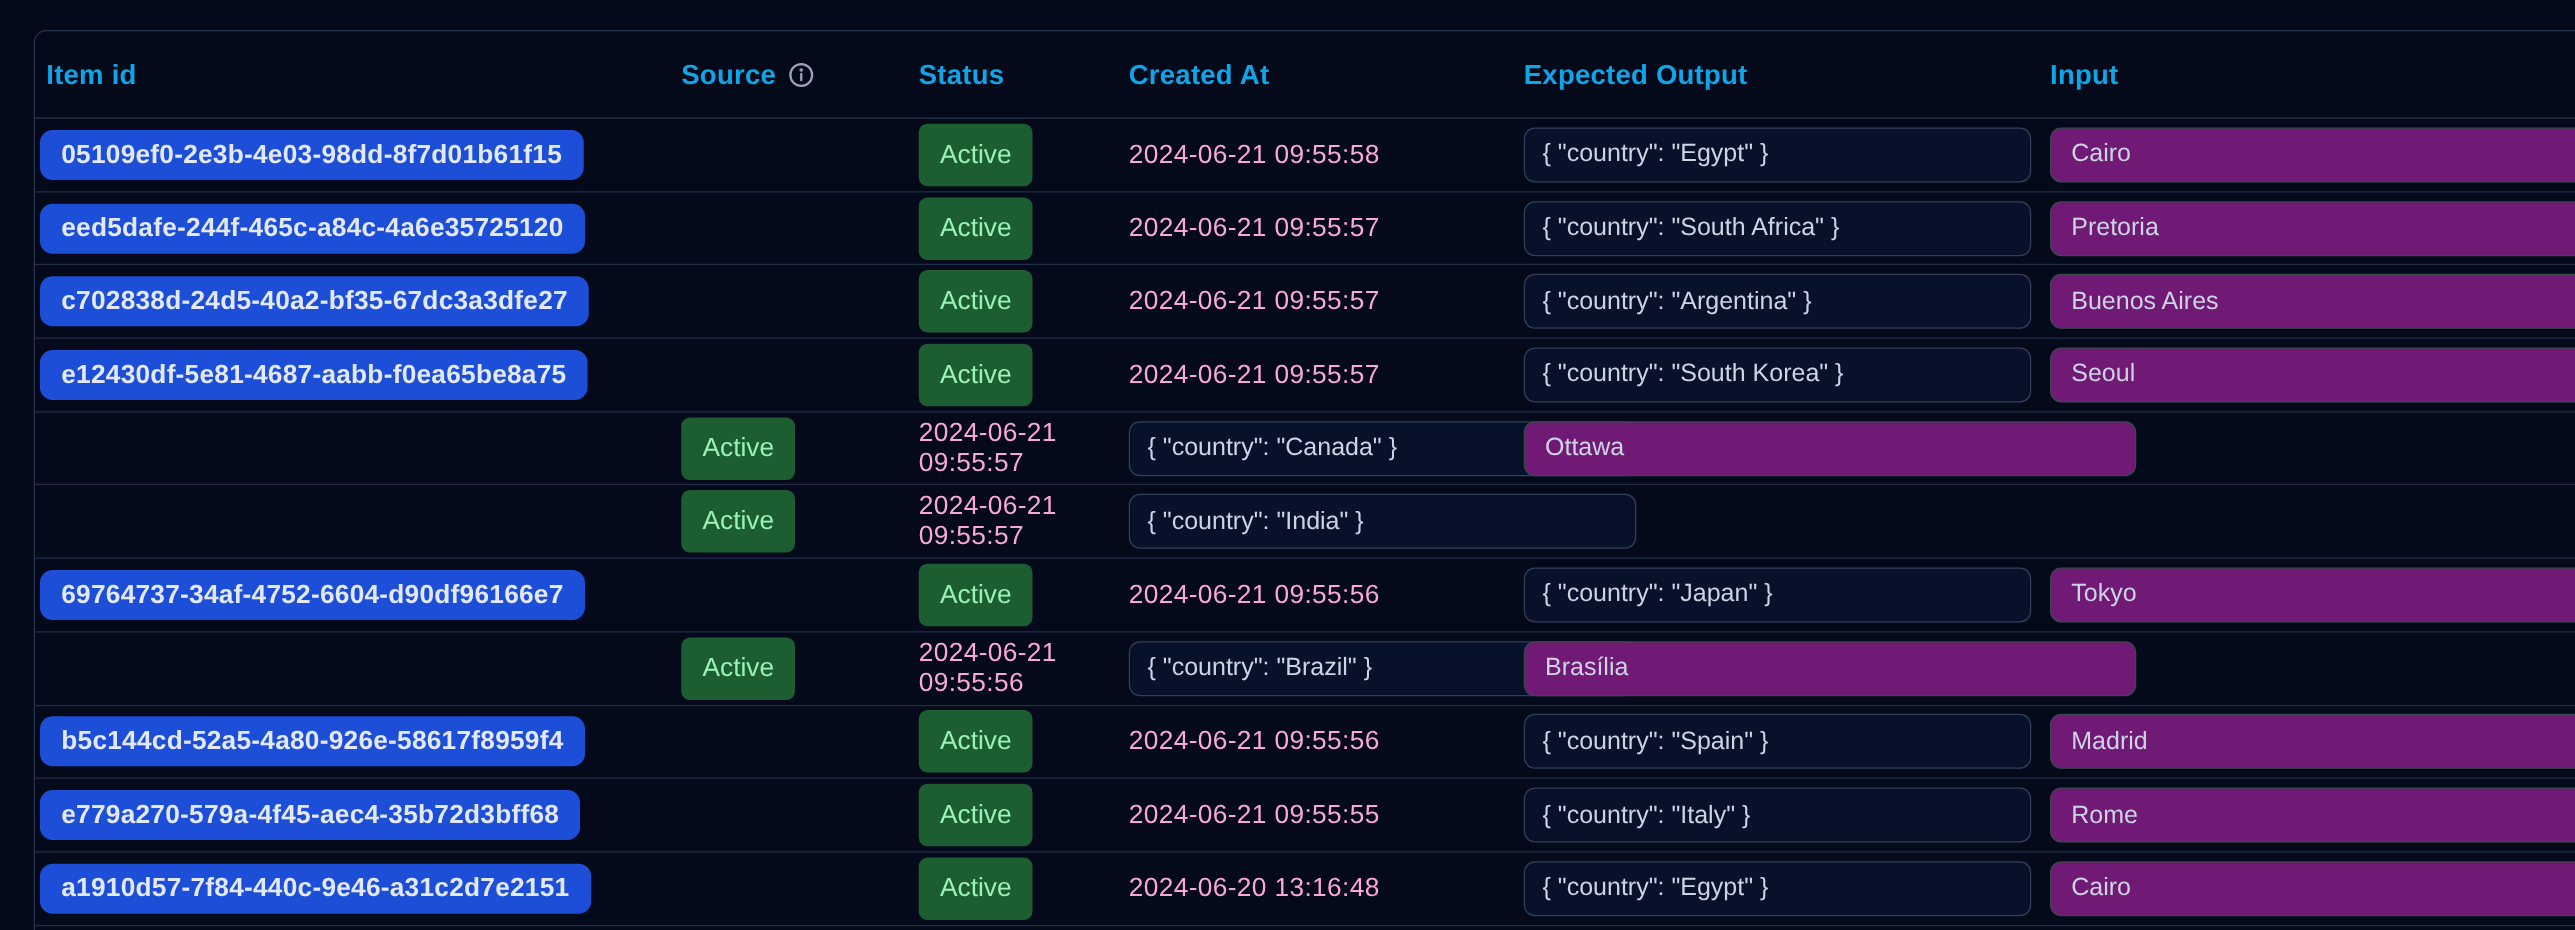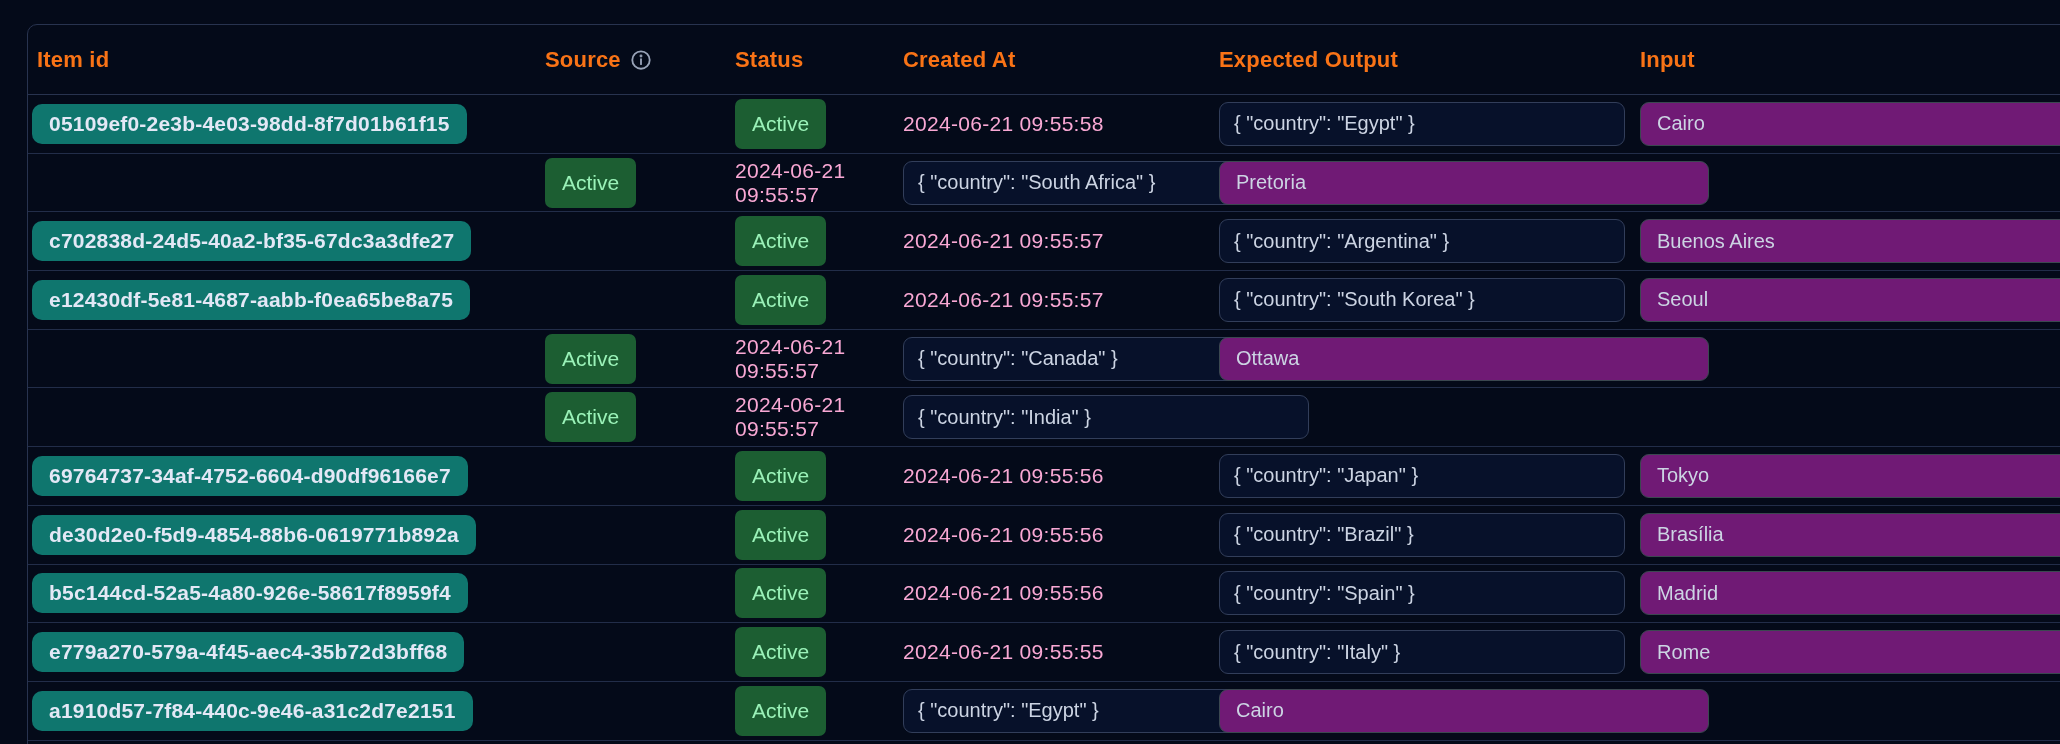--- a/index.html
+++ b/index.html
@@ -32,21 +32,21 @@
     display: grid;
     grid-template-columns: 517px 190px 168px 316px 421px 410px;
     align-items: center;
     box-sizing: border-box;
   }
   .thead {
     height: 70px;
     border-bottom: 1px solid #28334f;
   }
   .th {
-    color: #f97316;
+    color: #0ea5e9;
     font-size: 22px;
     font-weight: 600;
     letter-spacing: 0.2px;
     display: flex;
     align-items: center;
     gap: 9px;
   }
   .th.first { padding-left: 9px; }
   .info-icon {
     width: 22px;
@@ -58,21 +58,21 @@
   .trow {
     height: 58.7px;
     border-bottom: 1px solid #222d49;
   }
   .id-pill {
     display: inline-flex;
     align-items: center;
     margin-left: 4px;
     height: 40px;
     padding: 0 17px;
-    background: #0f766e;
+    background: #1d4ed8;
     border-radius: 10px;
     color: #e3e8f6;
     font-size: 21px;
     font-weight: 700;
     letter-spacing: 0.2px;
     max-width: 480px;
     white-space: nowrap;
   }
   .status-badge {
     display: inline-flex;
@@ -159,20 +159,21 @@
             <div class="created-at">2024-06-21 09:55:58</div>
           </div>
           <div class="cell">
             <div class="io-box input-box">{ "country": "Egypt" }</div>
           </div>
           <div class="cell">
             <div class="io-box output-box">Cairo</div>
           </div>
         </div>
         <div class="grid-row trow">
+          <div class="cell"><div class="id-pill">eed5dafe-244f-465c-a84c-4a6e35725120</div></div>
           <div class="cell">
             <div class="source-cell"></div>
           </div>
           <div class="cell"><div class="status-badge">Active</div></div>
           <div class="cell">
             <div class="created-at">2024-06-21 09:55:57</div>
           </div>
           <div class="cell">
             <div class="io-box input-box">{ "country": "South Africa" }</div>
           </div>
@@ -249,21 +250,20 @@
             <div class="created-at">2024-06-21 09:55:56</div>
           </div>
           <div class="cell">
             <div class="io-box input-box">{ "country": "Japan" }</div>
           </div>
           <div class="cell">
             <div class="io-box output-box">Tokyo</div>
           </div>
         </div>
         <div class="grid-row trow">
-          <div class="cell"><div class="id-pill">de30d2e0-f5d9-4854-88b6-0619771b892a</div></div>
           <div class="cell">
             <div class="source-cell"></div>
           </div>
           <div class="cell"><div class="status-badge">Active</div></div>
           <div class="cell">
             <div class="created-at">2024-06-21 09:55:56</div>
           </div>
           <div class="cell">
             <div class="io-box input-box">{ "country": "Brazil" }</div>
           </div>
@@ -302,20 +302,23 @@
           <div class="cell">
             <div class="io-box output-box">Rome</div>
           </div>
         </div>
         <div class="grid-row trow">
           <div class="cell"><div class="id-pill">a1910d57-7f84-440c-9e46-a31c2d7e2151</div></div>
           <div class="cell">
             <div class="source-cell"></div>
           </div>
           <div class="cell"><div class="status-badge">Active</div></div>
+          <div class="cell">
+            <div class="created-at">2024-06-20 13:16:48</div>
+          </div>
           <div class="cell">
             <div class="io-box input-box">{ "country": "Egypt" }</div>
           </div>
           <div class="cell">
             <div class="io-box output-box">Cairo</div>
           </div>
         </div>
       </div>
   </div>
 </div>

